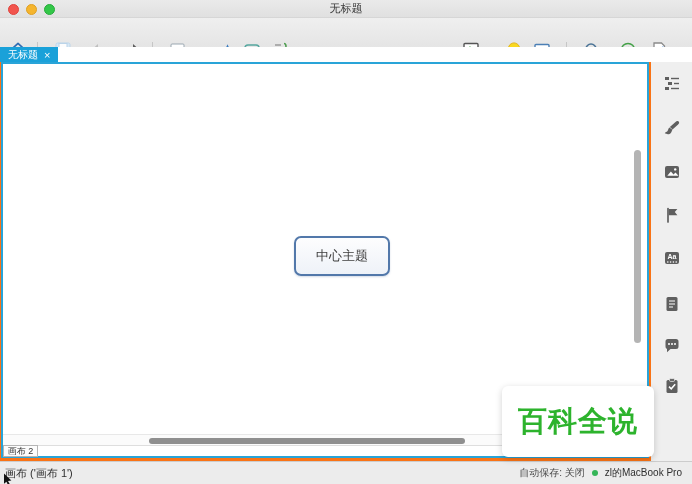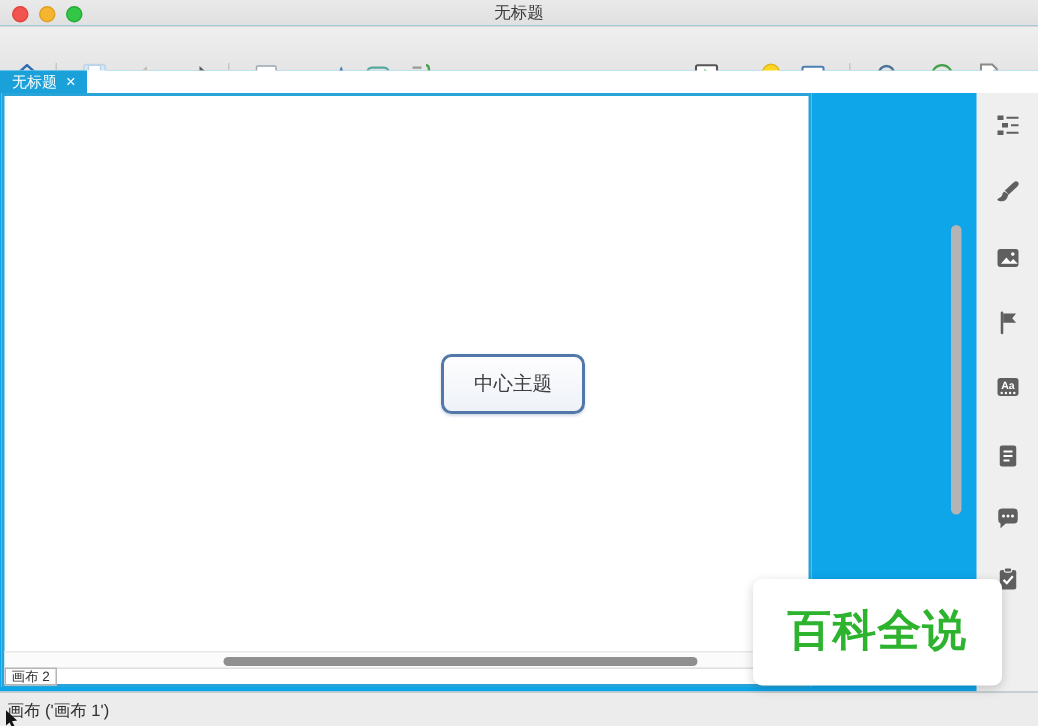--- a/index.html
+++ b/index.html
@@ -1,18 +1,18 @@
 <!DOCTYPE html>
 <html><head>
 <meta charset="utf-8">
 <style>
   * { box-sizing: border-box; margin: 0; padding: 0; }
   html,body { width:692px; height:484px; overflow:hidden; }
   body { font-family:"Liberation Sans", sans-serif; background:#ececec; }
-  .app { position:relative; width:692px; height:484px; background:#0ea5e9; overflow:hidden; }
+  .app { position:relative; width:692px; height:484px; background:#f97316; overflow:hidden; }
 
   
   .titlebar { position:absolute; left:0; top:0; width:692px; height:18px;
               background:linear-gradient(#eaeaea,#e0e0e0); border-bottom:1px solid #d6d6d6;
               display:flex; align-items:center; justify-content:center; }
   .traffic { position:absolute; left:8px; top:4px; display:flex; gap:7px; }
   .tl { width:11px; height:11px; border-radius:50%; display:inline-block; }
   .tl.red   { background:#f2544d; border:1px solid #e0443e; }
   .tl.yel   { background:#f5b52e; border:1px solid #dfa023; }
   .tl.grn   { background:#33c748; border:1px solid #26ab3a; }
@@ -31,21 +31,21 @@
           align-items:center; justify-content:center; background:none; border:0; }
   .dots i { width:4px; height:4px; border-radius:50%; background:#3a7bbf; display:block; }
 
   
   .tabbar { position:absolute; left:0; top:47px; width:692px; height:15px; background:#ffffff; }
   .tab { position:absolute; left:0; top:0; height:15px; background:#1aa1d9; color:#fff;
          font-size:10px; display:inline-flex; align-items:center; gap:6px; padding:0 8px; }
   .tab-close { font-size:11px; line-height:10px; cursor:default; }
 
   
-  .canvas { position:absolute; left:1px; top:62px; width:540px; height:396px;
+  .canvas { position:absolute; left:1px; top:62px; width:648px; height:396px;
             border:2px solid #29a4d8; background:#ffffff; }
   .topic { position:absolute; left:291px; top:172px; width:96px; height:40px;
            border:2px solid #5278aa; border-radius:7px;
            background:linear-gradient(180deg,#fdfdfe 0%,#eef2f8 100%);
            display:flex; align-items:center; justify-content:center;
            font-size:13px; color:#3d3d3d; box-shadow:0 1px 2px rgba(80,110,160,.25); }
   .vscroll { position:absolute; left:631px; top:86px; width:7px; height:193px;
              background:#b4b4b4; border-radius:4px; }
   .hscroll-track { position:absolute; left:0; top:370px; width:644px; height:12px;
                    background:#fbfbfb; border-top:1px solid #e8e8e8; border-bottom:1px solid #dedede; }
@@ -55,21 +55,21 @@
   .sheettab { position:absolute; left:0; top:381px; width:35px; height:12px;
               background:#fdfdfd; border:1px solid #b5b5b5; font-size:9px; color:#333;
               display:flex; align-items:center; justify-content:center; }
 
   
   .sidebar { position:absolute; left:651px; top:62px; width:41px; height:399px; background:#efefef; }
   .sb { position:absolute; left:11px; width:20px; height:20px; display:flex; align-items:center;
         justify-content:center; background:none; border:0; }
 
   
-  .watermark { position:absolute; left:502px; top:386px; width:166px; height:71px; background:#ffffff;
+  .watermark { position:absolute; left:502px; top:386px; width:152px; height:71px; background:#ffffff;
                border-radius:6px; box-shadow:0 2px 7px rgba(0,0,0,.18); z-index:40;
                display:flex; flex-direction:row; align-items:center; justify-content:center; }
   .wm-title { font-size:29px; font-weight:bold; color:#2db32d; letter-spacing:1px; line-height:1.05; }
   .wm-sub { font-size:17px; color:#b8b8b8; margin-top:2px; letter-spacing:1px; }
 
   
   .statusbar { position:absolute; left:0; top:461px; width:692px; height:23px; background:#ececec;
                border-top:1px solid #cccccc; display:flex; align-items:center; }
   .status-left { font-size:11px; color:#2f2f2f; margin-left:5px; }
   .status-right { margin-left:auto; display:flex; align-items:center; gap:7px; margin-right:10px; }
@@ -285,19 +285,24 @@
       </svg>
     </button>
   </div>
 
   <div class="watermark">
     <div class="wm-title">百科全说</div>
   </div>
 
   <div class="statusbar">
     <span class="status-left">画布 ('画布 1')</span>
+    <span class="status-right">
+      <span class="autosave">自动保存: 关闭</span>
+      <span class="greendot"></span>
+      <span class="device">zl的MacBook Pro</span>
+    </span>
   </div>
 
   <svg class="cursor" width="10" height="13" viewBox="0 0 10 13">
     <path d="M1 0.5 L8.4 7.4 L5 7.9 L6.8 11.2 L5 12 L3.4 8.7 L1 10.7 Z" fill="#141414"></path>
   </svg>
 
 </div>
 
 </body></html>

